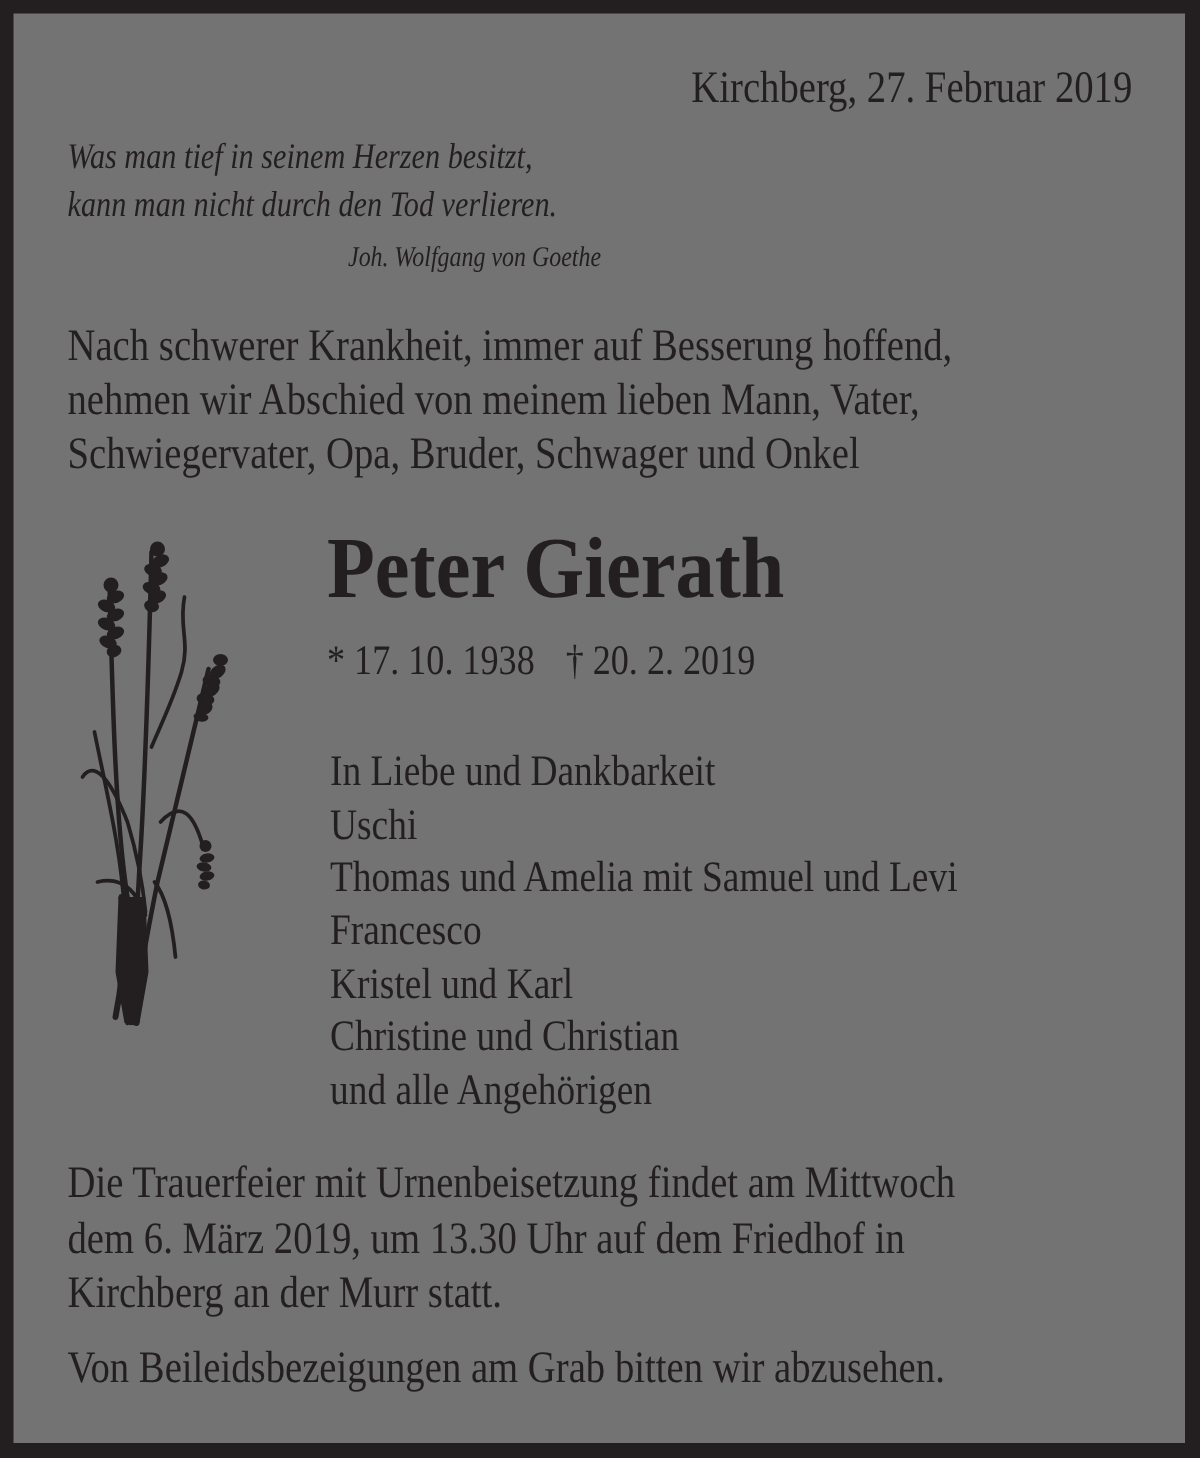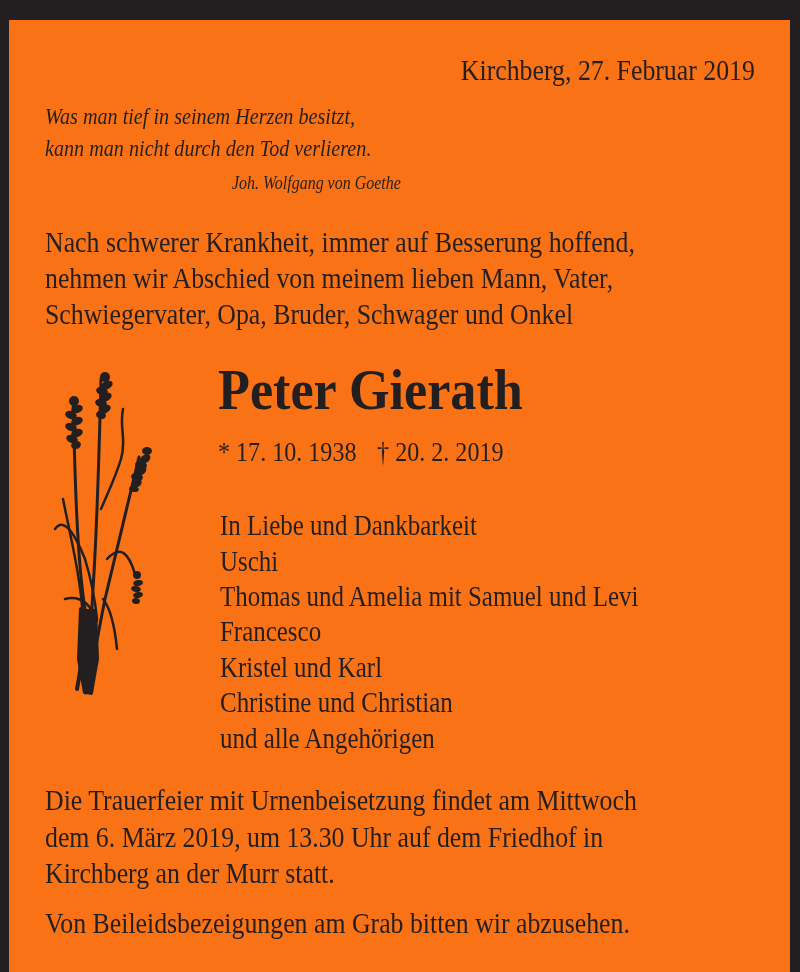--- a/index.html
+++ b/index.html
@@ -147,18 +147,17 @@
   <div class="line body30" style="left:45px; top:897px;">Von Beileidsbezeigungen am Grab bitten wir abzusehen.</div>
 
 </div>
 
 <style>
   
   .frame {
     position: absolute;
     left: 9px; top: 9px;
     width: 781px; height: 953px;
-    background: #f97316;
-    margin-top: 11px;
+    background: #737373;
   }
   .frame .line { margin-left: -9px; margin-top: -9px; }
   .frame .wheat { margin-left: -9px; margin-top: -9px; }
 </style>
 
 </body></html>

